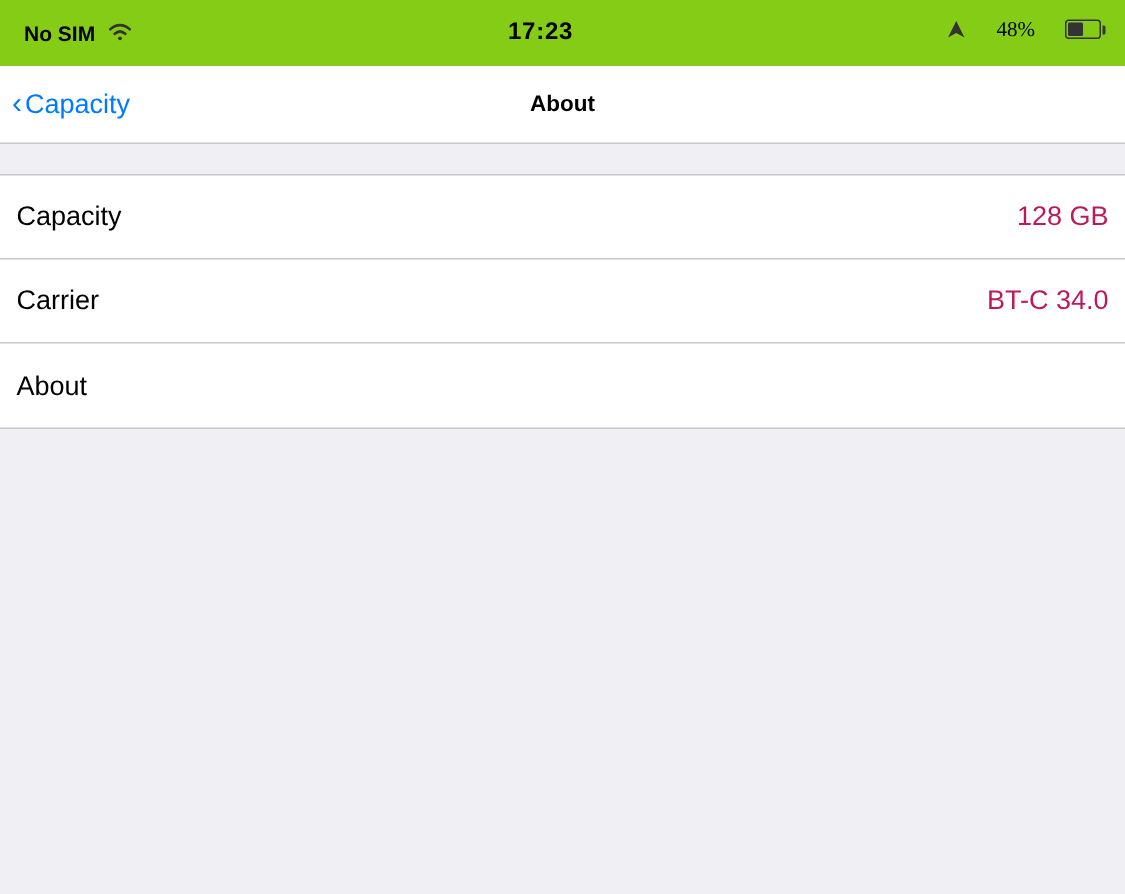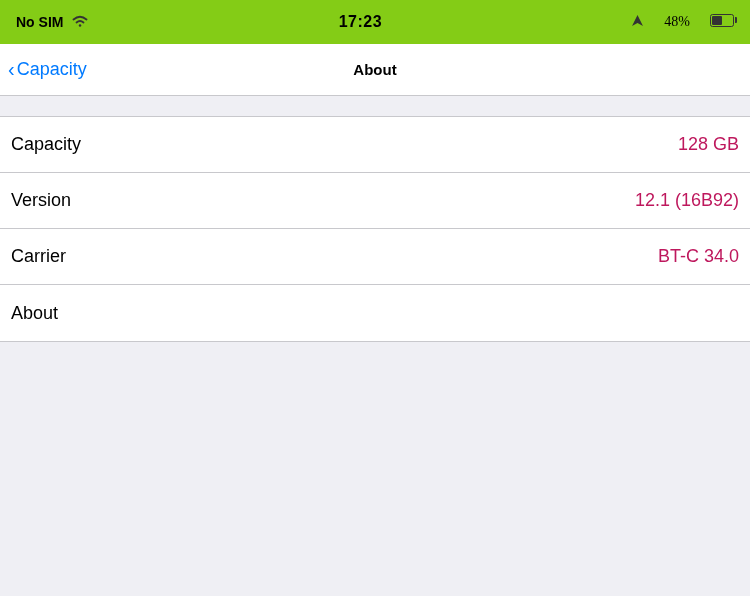--- a/index.html
+++ b/index.html
@@ -201,24 +201,20 @@
 
 <div class="settings-section">
   <div class="settings-group">
 
     <div class="settings-row">
       <span class="row-label">Capacity</span>
       <span class="row-value">128 GB</span>
     </div>
 
 
-    <div class="settings-row">
-      <span class="row-label">Version</span>
-      <span class="row-value">12.1 (16B92)</span>
-    </div>
 
     <div class="settings-row">
       <span class="row-label">Carrier</span>
       <span class="row-value">BT-C 34.0</span>
     </div>
 
     <div class="settings-row">
       <span class="row-label">About</span>
     </div>
 

